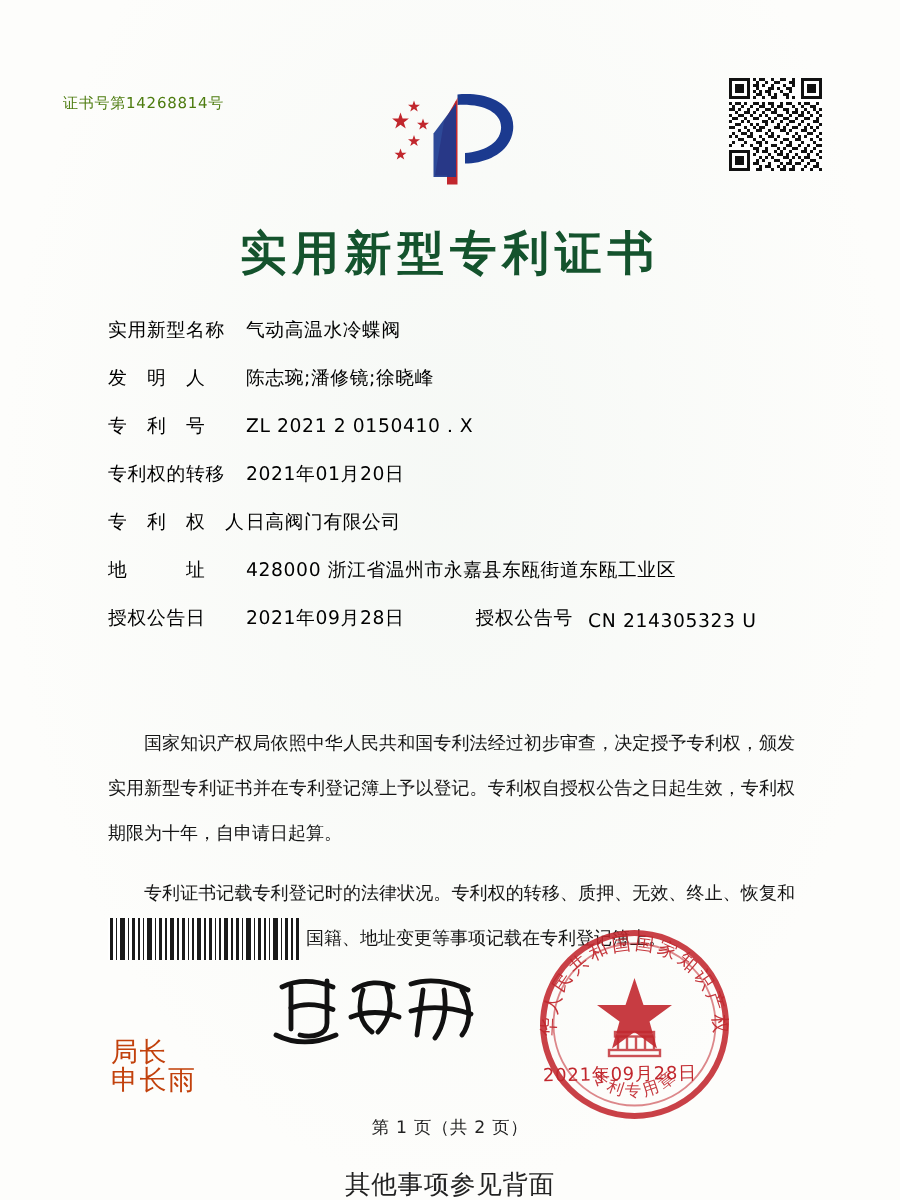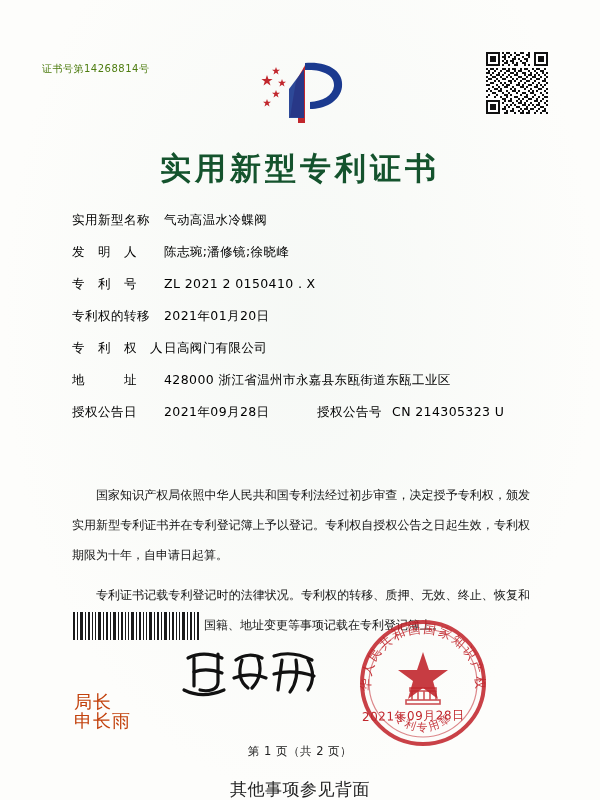--- a/index.html
+++ b/index.html
@@ -86,21 +86,21 @@
   }
   .val {
     flex: 1 1 auto;
     letter-spacing: 0.4px;
   }
   .val.mono-ish {
     font-family: "DejaVu Sans", "Liberation Sans", sans-serif;
   }
   .row-split { display: flex; align-items: baseline; height: 32px; white-space: nowrap; }
   .half-left { display: flex; align-items: flex-start; width: 245px; }
-  .half-right { display: flex; align-items: flex-start; }
+  .half-right { display: flex; align-items: flex-end; }
   .lbl2 { flex: 0 0 auto; margin-right: 10px; letter-spacing: 0.5px; }
 
   
   .body-text {
     position: absolute;
     left: 72px;
     top: 480px;
     width: 458px;
     font-size: 12px;
     line-height: 30px;

